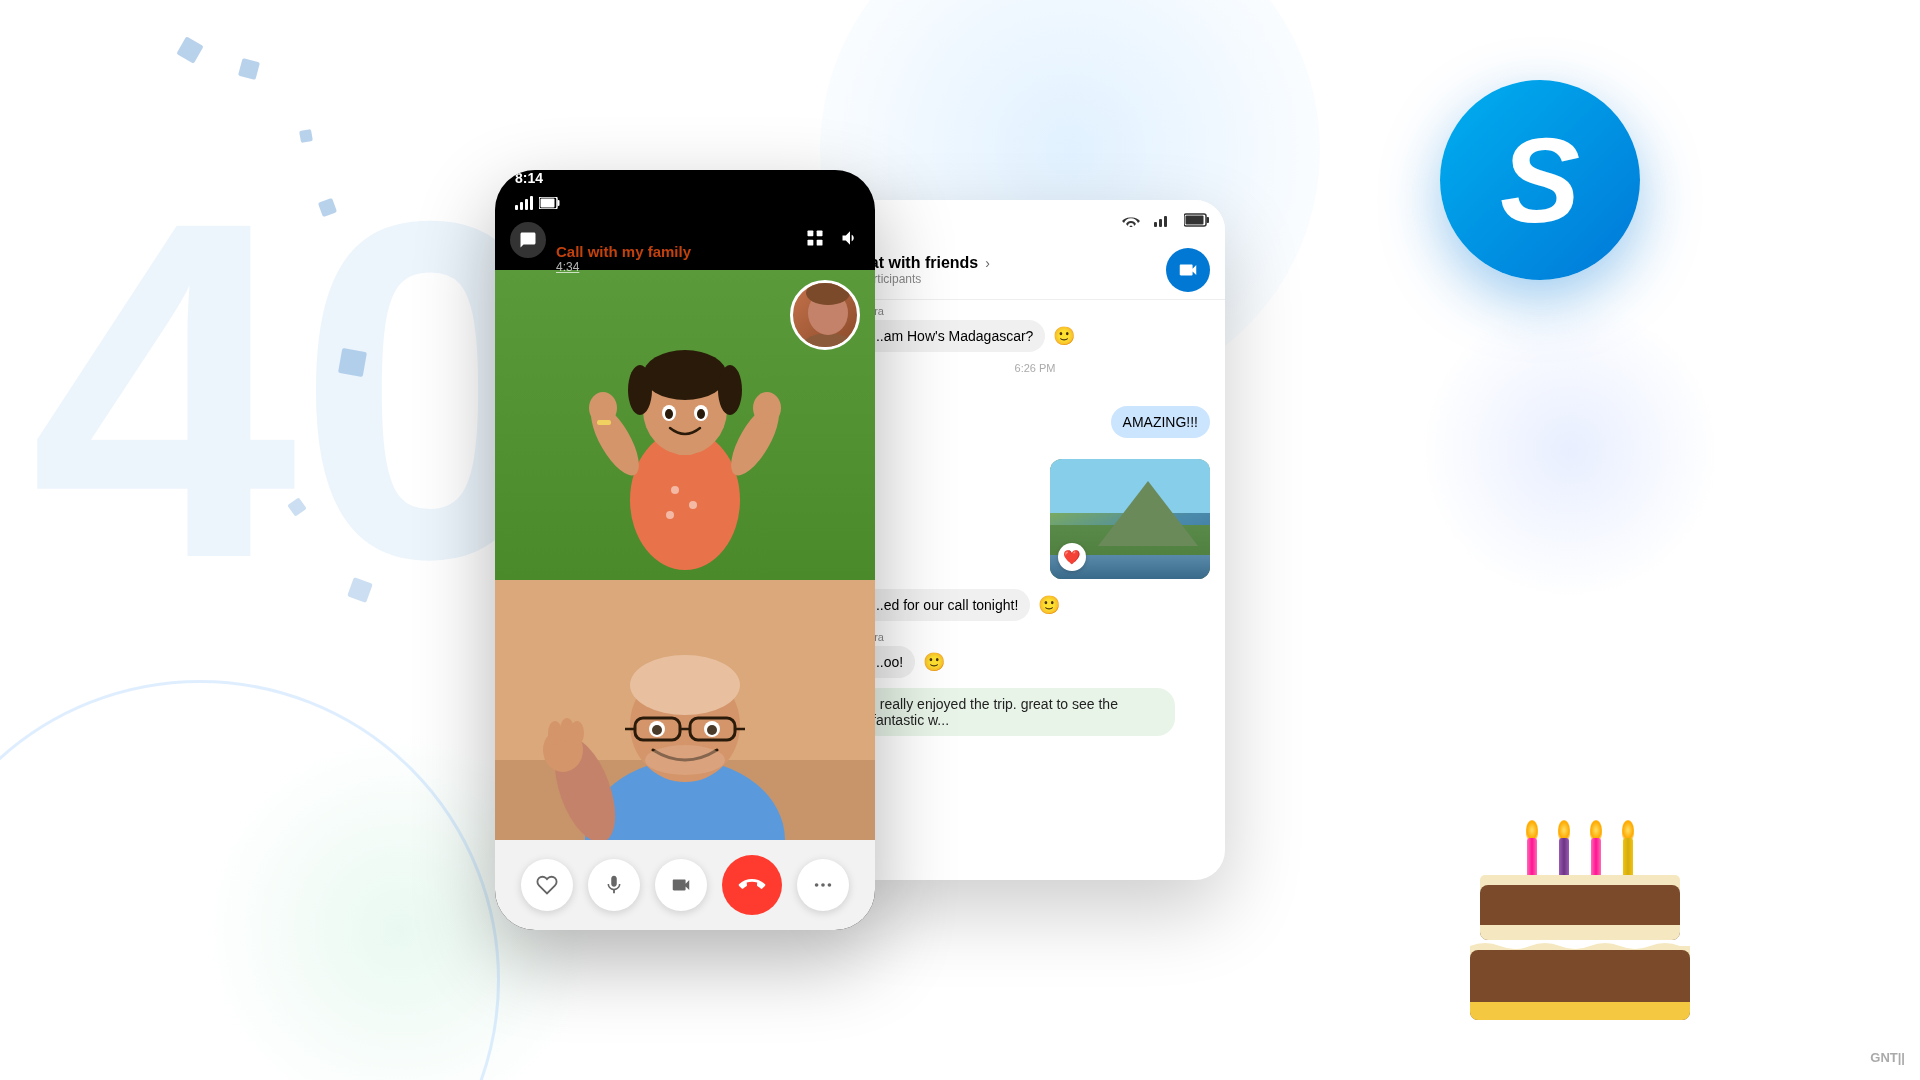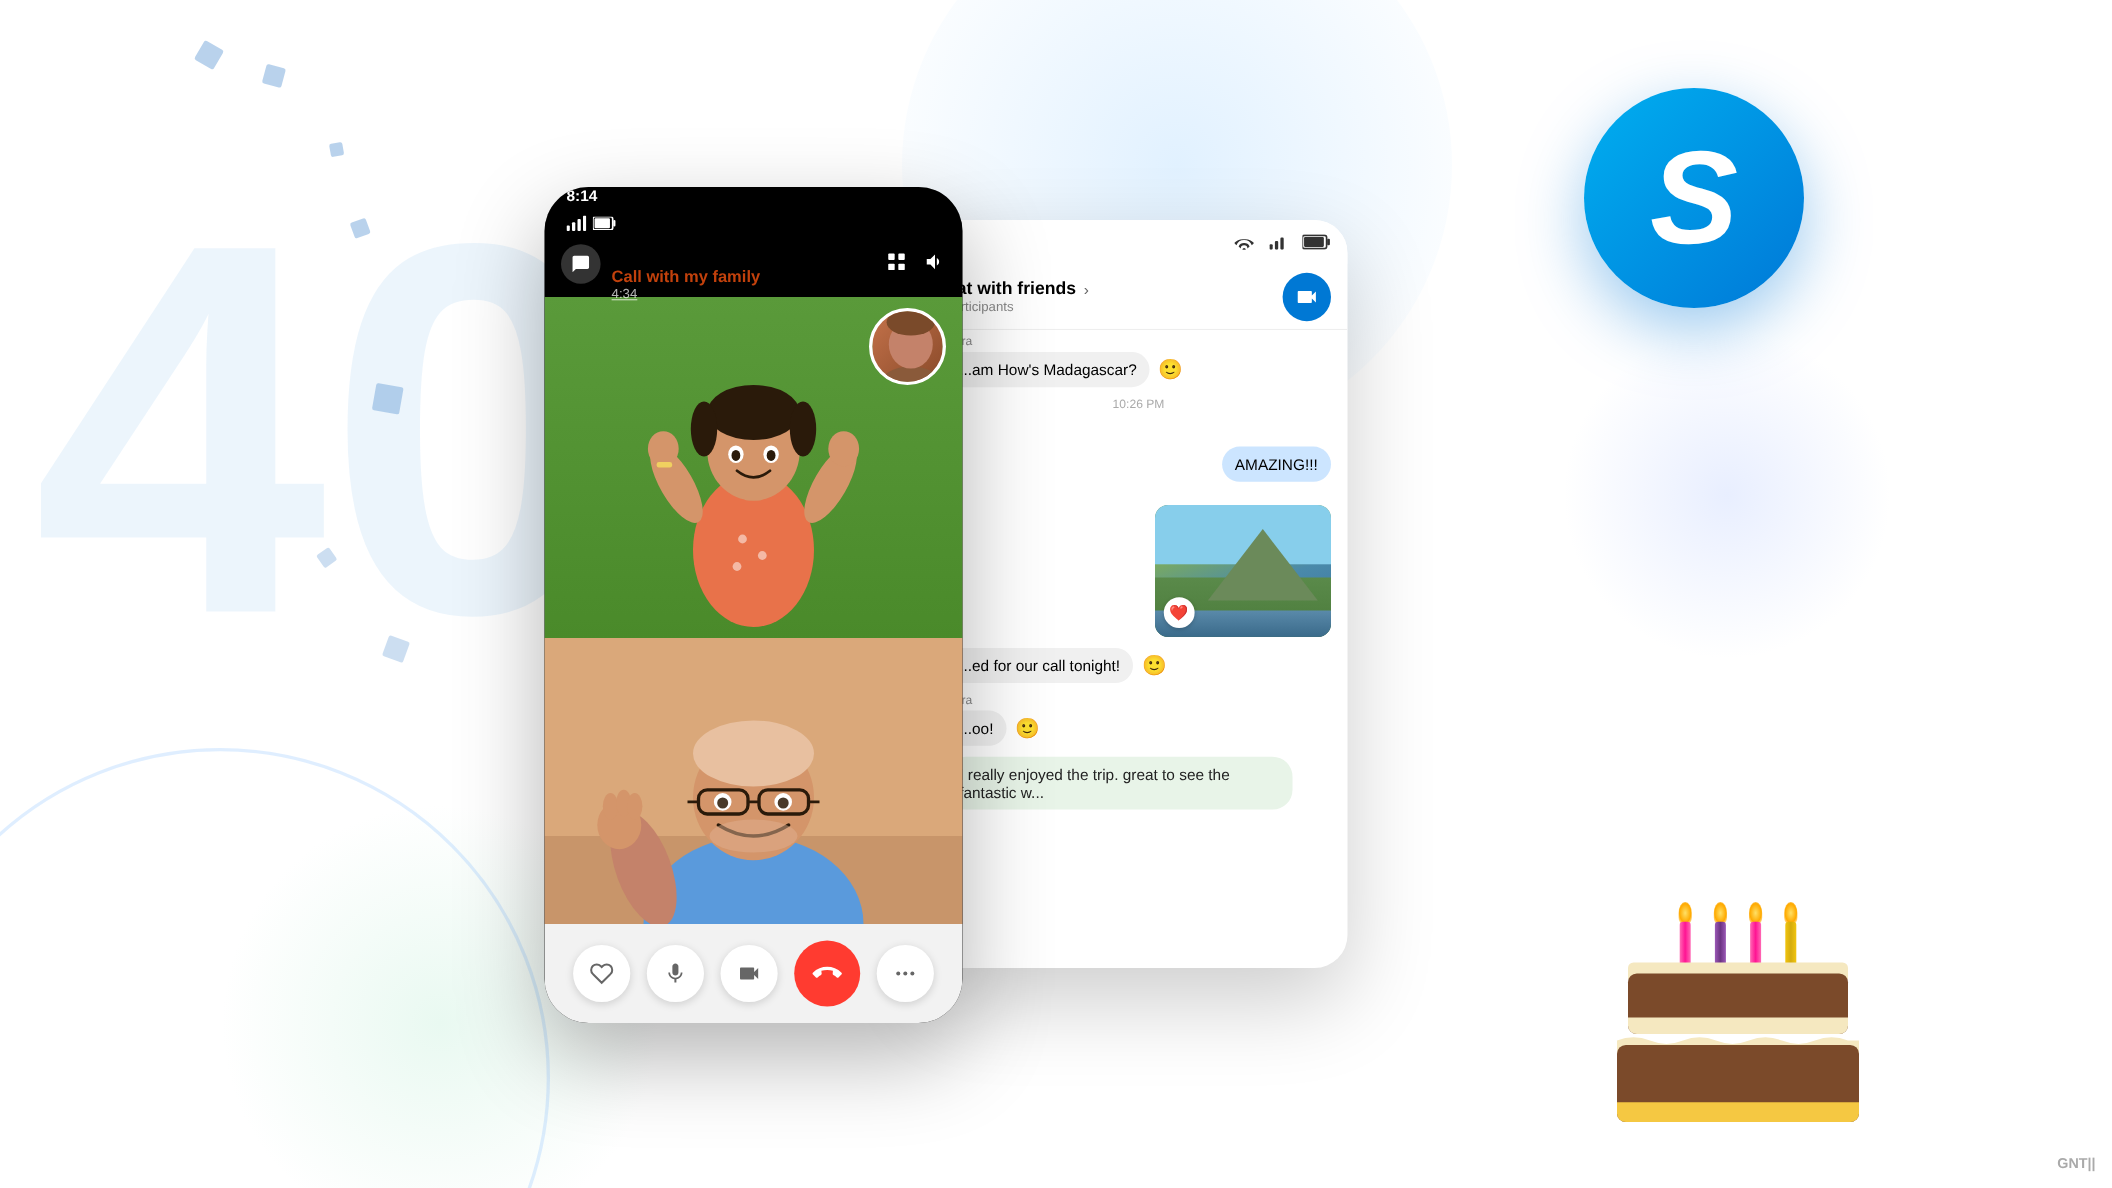--- a/index.html
+++ b/index.html
@@ -835,21 +835,21 @@
       <div class="chat-body">
 
         <div class="msg-row">
           <div class="msg-sender">...ra</div>
           <div style="display:flex;align-items:center;gap:8px">
             <div class="msg-bubble msg-received">...am How's Madagascar?</div>
             <span style="font-size:18px;color:#bbb;cursor:pointer">🙂</span>
           </div>
         </div>
 
-        <div class="msg-time">10:26 PM</div>
+        <div class="msg-time">6:26 PM</div>
 
         <div class="msg-row">
           <div class="msg-bubble msg-sent" style="align-self:flex-end">AMAZING!!!</div>
         </div>
 
         <div class="msg-row">
           <div style="align-self:flex-end;position:relative;margin-top:6px">
             <div class="msg-image">
               <div class="landscape-img">
                 <div class="landscape-sky"></div>

